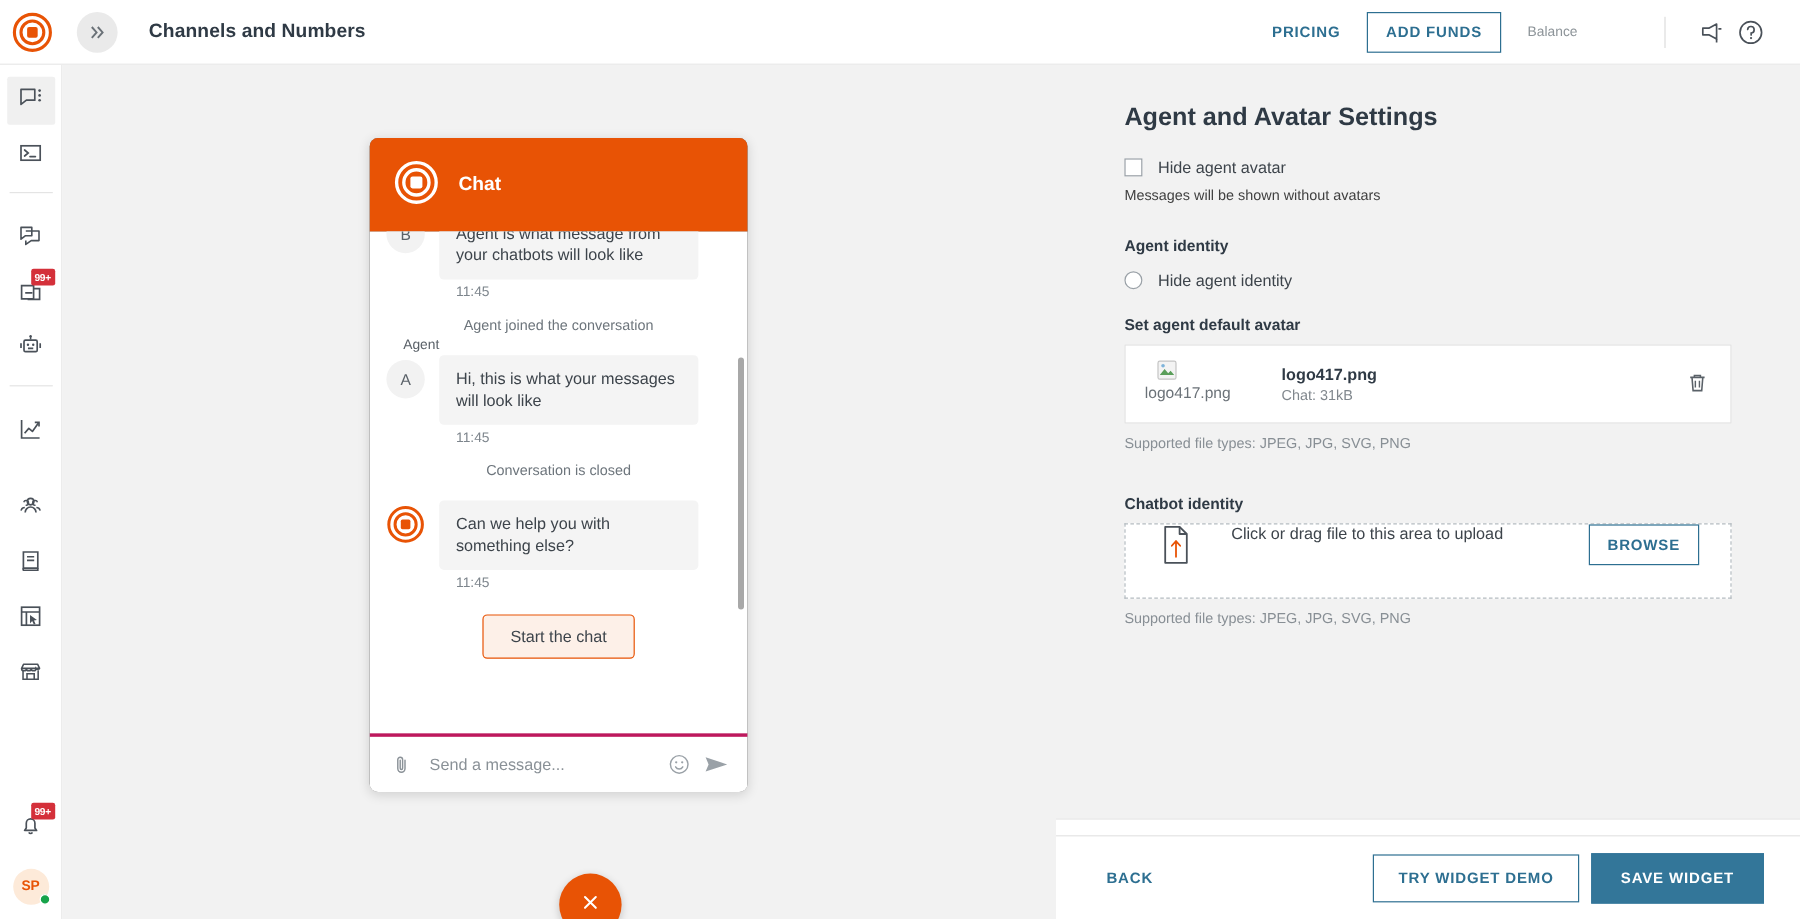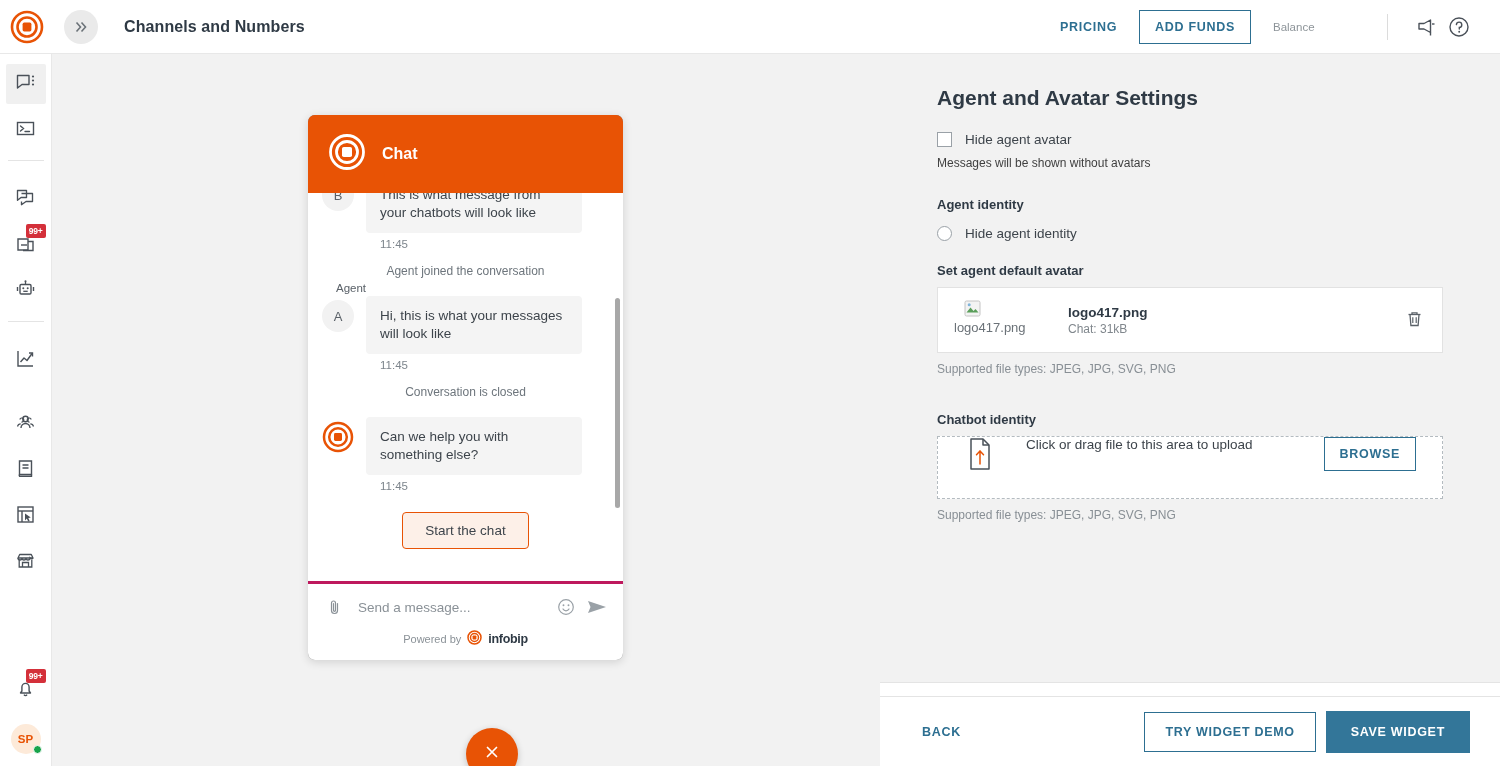--- a/index.html
+++ b/index.html
@@ -400,21 +400,21 @@
           </svg>
         </span>
         <span class="widget-header-title">Chat</span>
       </div>
 
       <div class="widget-body">
         <div class="msg-scroll">
 
           <div class="msg-row" style="margin-top:-18px;">
             <div class="msg-avatar">B</div>
-            <div class="bubble">This is what message from your chatbots will look like</div>
+            <div class="bubble">Agent is what message from your chatbots will look like</div>
           </div>
           <div class="msg-time">11:45</div>
 
           <div class="sys-note">Agent joined the conversation</div>
 
           <div class="sender-name">Agent</div>
           <div class="msg-row" style="margin-top:0;">
             <div class="msg-avatar">A</div>
             <div class="bubble">Hi, this is what your messages will look like</div>
           </div>
@@ -456,31 +456,20 @@
               <circle cx="6.5" cy="7.3" r=".95" fill="#9aa1a7"></circle>
               <circle cx="11.5" cy="7.3" r=".95" fill="#9aa1a7"></circle>
               <path d="M6 11 a3.4 3.4 0 0 0 6 0" fill="none" stroke="#9aa1a7" stroke-width="1.2" stroke-linecap="round"></path>
             </svg>
           </span>
           <span class="composer-icon" style="margin-left:7px;">
             <svg width="22" height="18" viewBox="0 0 22 18">
               <path d="M2 3 L20 9 L2 15 L4.5 9 Z" fill="#9aa1a7"></path>
             </svg>
           </span>
-        </div>
-        <div class="powered">
-          <span>Powered by</span>
-          <span>
-            <svg width="15" height="15" viewBox="0 0 15 15">
-              <circle cx="7.5" cy="7.5" r="6.5" fill="none" stroke="#e85305" stroke-width="1.5"></circle>
-              <circle cx="7.5" cy="7.5" r="4" fill="none" stroke="#e85305" stroke-width="1.5"></circle>
-              <rect x="5.6" y="5.6" width="3.8" height="3.8" rx=".7" fill="#e85305"></rect>
-            </svg>
-          </span>
-          <span class="powered-brand">infobip</span>
         </div>
       </div>
     </div>
 
     <div class="fab">
       <span>
         <svg width="18" height="18" viewBox="0 0 18 18">
           <path d="M4.5 4.5 L13.5 13.5 M13.5 4.5 L4.5 13.5" stroke="#ffffff" stroke-width="1.7" stroke-linecap="round"></path>
         </svg>
       </span>

